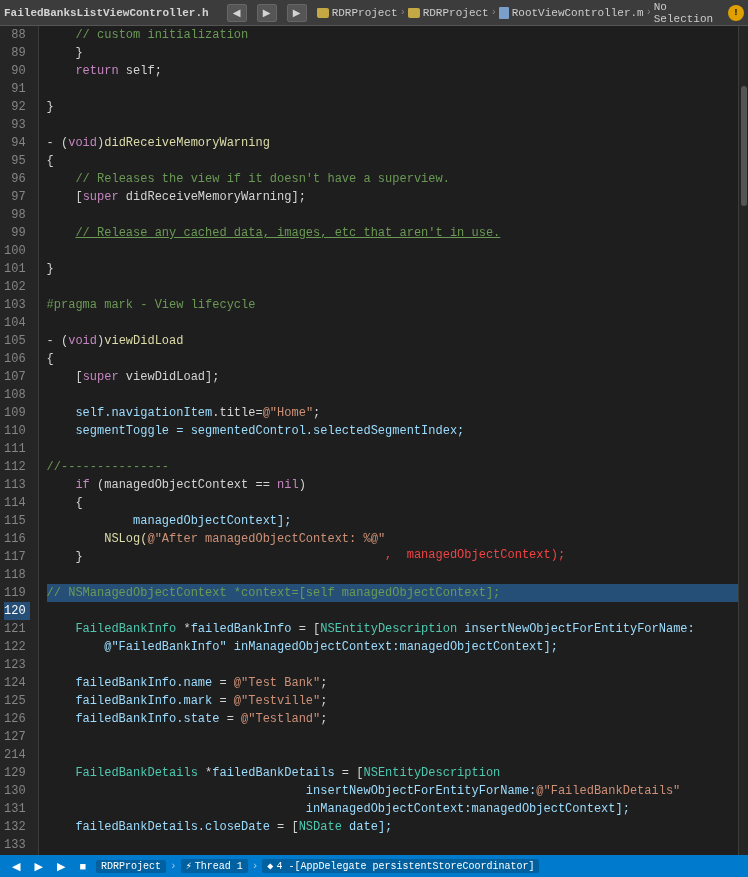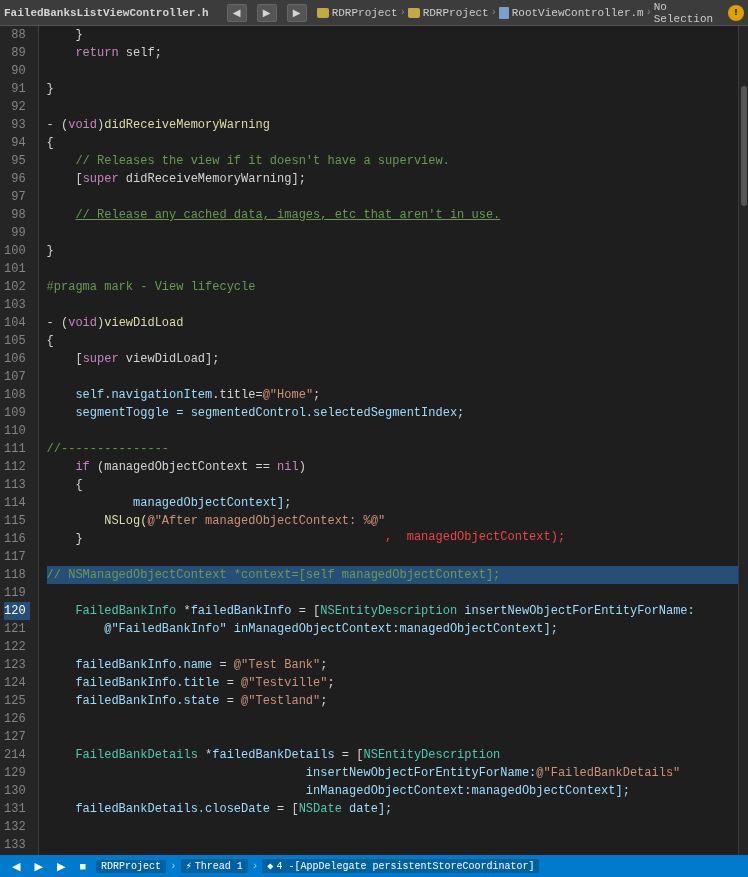--- a/index.html
+++ b/index.html
@@ -270,20 +270,21 @@
       <div class="line-number">127</div>
       <div class="line-number">214</div>
       <div class="line-number">129</div>
       <div class="line-number">130</div>
       <div class="line-number">131</div>
       <div class="line-number">132</div>
       <div class="line-number">133</div>
       <div class="line-number">134</div>
     </div>
   <div class="code-area" id="code-area">
+      <div class="code-line"><span style="color: rgb(212, 212, 212);">    </span><span style="color: rgb(106, 153, 85);">// custom initialization</span></div>
       <div class="code-line"><span style="color: rgb(212, 212, 212);">    }</span></div>
       <div class="code-line"><span style="color: rgb(212, 212, 212);">    </span><span style="color: rgb(197, 134, 192);">return</span><span style="color: rgb(212, 212, 212);"> self;</span></div>
       <div class="code-line"></div>
       <div class="code-line"><span style="color: rgb(212, 212, 212);">}</span></div>
       <div class="code-line"></div>
       <div class="code-line"><span style="color: rgb(212, 212, 212);">- (</span><span style="color: rgb(197, 134, 192);">void</span><span style="color: rgb(212, 212, 212);">)</span><span style="color: rgb(220, 220, 170);">didReceiveMemoryWarning</span></div>
       <div class="code-line"><span style="color: rgb(212, 212, 212);">{</span></div>
       <div class="code-line"><span style="color: rgb(212, 212, 212);">    </span><span style="color: rgb(106, 153, 85);">// Releases the view if it doesn't have a superview.</span></div>
       <div class="code-line"><span style="color: rgb(212, 212, 212);">    [</span><span style="color: rgb(197, 134, 192);">super</span><span style="color: rgb(212, 212, 212);"> didReceiveMemoryWarning];</span></div>
       <div class="code-line"></div>
@@ -306,21 +307,21 @@
       <div class="code-line"><span style="color: rgb(156, 220, 254);">            managedObjectContext];</span></div>
       <div class="code-line"><span style="color: rgb(220, 220, 170);">        NSLog(</span><span style="color: rgb(206, 145, 120);">@"After managedObjectContext: %@"</span><span style="color: #ef4444; margin-top: 32px;">,  managedObjectContext);</span></div>
       <div class="code-line"><span style="color: rgb(212, 212, 212);">    }</span></div>
       <div class="code-line"></div>
       <div class="code-line highlighted"><span style="color: rgb(106, 153, 85);">// NSManagedObjectContext *context=[self managedObjectContext];</span></div>
       <div class="code-line"></div>
       <div class="code-line"><span style="color: rgb(212, 212, 212);">    </span><span style="color: rgb(78, 201, 176);">FailedBankInfo</span><span style="color: rgb(212, 212, 212);"> *</span><span style="color: rgb(156, 220, 254);">failedBankInfo</span><span style="color: rgb(212, 212, 212);"> = [</span><span style="color: rgb(78, 201, 176);">NSEntityDescription</span><span style="color: rgb(156, 220, 254);"> insertNewObjectForEntityForName:</span></div>
       <div class="code-line"><span style="color: rgb(156, 220, 254);">        @"FailedBankInfo" inManagedObjectContext:managedObjectContext];</span></div>
       <div class="code-line"></div>
       <div class="code-line"><span style="color: rgb(156, 220, 254);">    failedBankInfo.</span><span style="color: rgb(156, 220, 254);">name</span><span style="color: rgb(212, 212, 212);"> = </span><span style="color: rgb(206, 145, 120);">@"Test Bank"</span><span style="color: rgb(212, 212, 212);">;</span></div>
-      <div class="code-line"><span style="color: rgb(156, 220, 254);">    failedBankInfo.</span><span style="color: rgb(156, 220, 254);">title</span><span style="color: rgb(212, 212, 212);"> = </span><span style="color: rgb(206, 145, 120);">@"Testville"</span><span style="color: rgb(212, 212, 212);">;</span></div>
+      <div class="code-line"><span style="color: rgb(156, 220, 254);">    failedBankInfo.</span><span style="color: rgb(156, 220, 254);">mark</span><span style="color: rgb(212, 212, 212);"> = </span><span style="color: rgb(206, 145, 120);">@"Testville"</span><span style="color: rgb(212, 212, 212);">;</span></div>
       <div class="code-line"><span style="color: rgb(156, 220, 254);">    failedBankInfo.</span><span style="color: rgb(156, 220, 254);">state</span><span style="color: rgb(212, 212, 212);"> = </span><span style="color: rgb(206, 145, 120);">@"Testland"</span><span style="color: rgb(212, 212, 212);">;</span></div>
       <div class="code-line"></div>
       <div class="code-line"></div>
       <div class="code-line"><span style="color: rgb(212, 212, 212);">    </span><span style="color: rgb(78, 201, 176);">FailedBankDetails</span><span style="color: rgb(212, 212, 212);"> *</span><span style="color: rgb(156, 220, 254);">failedBankDetails</span><span style="color: rgb(212, 212, 212);"> = [</span><span style="color: rgb(78, 201, 176);">NSEntityDescription</span></div>
       <div class="code-line"><span style="color: rgb(156, 220, 254);">                                    insertNewObjectForEntityForName:</span><span style="color: rgb(206, 145, 120);">@"FailedBankDetails"</span></div>
       <div class="code-line"><span style="color: rgb(156, 220, 254);">                                    inManagedObjectContext:managedObjectContext];</span></div>
       <div class="code-line"><span style="color: rgb(156, 220, 254);">    failedBankDetails.</span><span style="color: rgb(156, 220, 254);">closeDate</span><span style="color: rgb(212, 212, 212);"> = [</span><span style="color: rgb(78, 201, 176);">NSDate</span><span style="color: rgb(156, 220, 254);"> date];</span></div>
       <div class="code-line"></div>
     </div>
   <div class="scrollbar">

